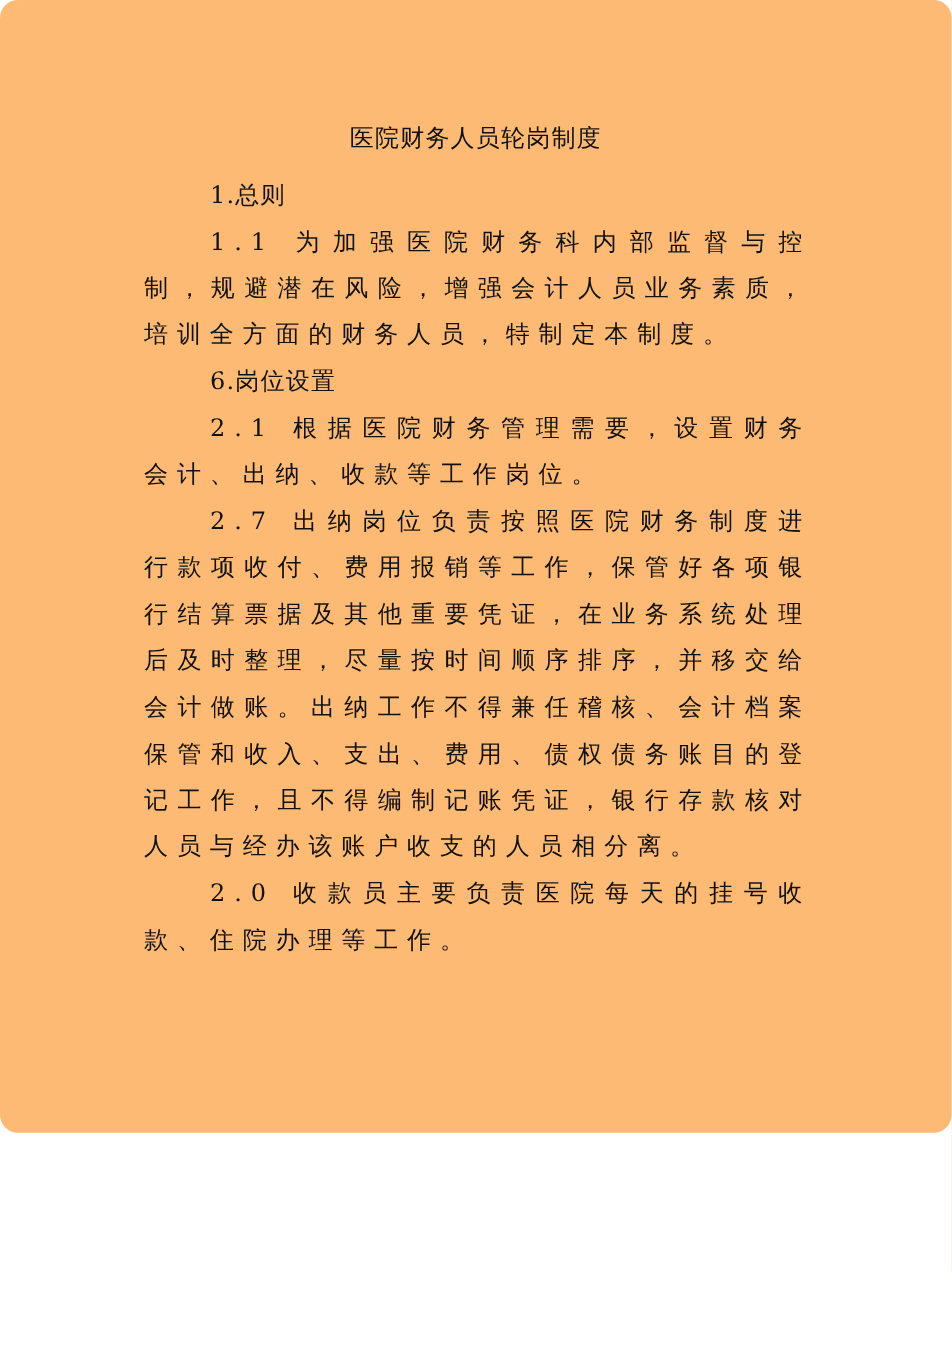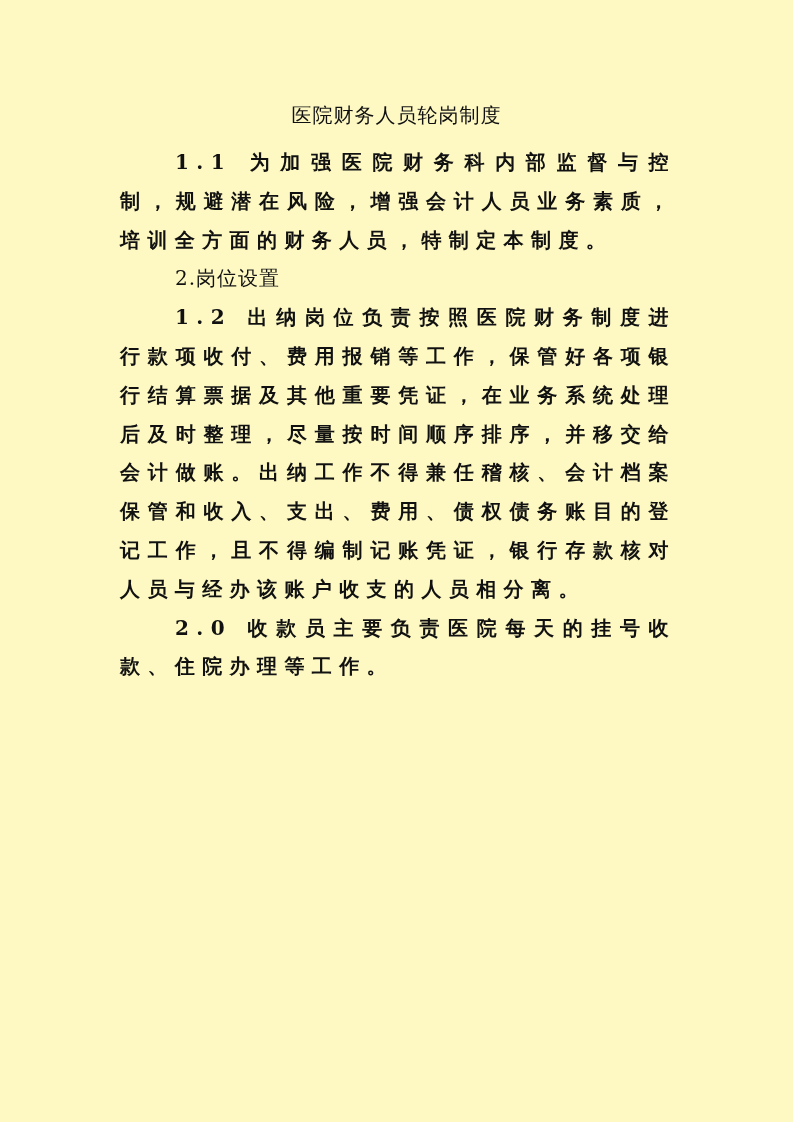--- a/index.html
+++ b/index.html
@@ -13,22 +13,23 @@
       position: relative;
       overflow: hidden;
       font-family: "DejaVu Serif", "Liberation Serif", serif;
       color: #111111;
     }
     .page {
       position: absolute;
       left: 0;
       top: 0;
       width: 793px;
-      height: 1122px;
-      background: #fef9c3;
+      height: 944px;
+      background: #fdba74;
+      border-radius: 15px;
     }
     .doc-title {
       position: absolute;
       top: 100px;
       left: 0;
       width: 793px;
       text-align: center;
       font-size: 20px;
       letter-spacing: 1px;
       line-height: 30px;
@@ -40,36 +41,37 @@
       width: 556px;
     }
     .para {
       margin: 0;
       font-size: 20px;
       line-height: 38.8px;
       letter-spacing: 7.4px;
       text-align: justify;
       text-indent: 55px;
       word-break: break-all;
-      font-weight: bold;
     }
     .heading {
       margin: 0;
       font-size: 20px;
       line-height: 38.8px;
       text-indent: 55px;
       letter-spacing: 1px;
     }
   </style>
 </head>
 <body>
 
 <div class="page">
   <div class="doc-title">医院财务人员轮岗制度</div>
 
   <div class="body">
+    <p class="heading">1.总则</p>
     <p class="para">1.1 为加强医院财务科内部监督与控制，规避潜在风险，增强会计人员业务素质，培训全方面的财务人员，特制定本制度。</p>
 
-    <p class="heading">2.岗位设置</p>
-    <p class="para">1.2 出纳岗位负责按照医院财务制度进行款项收付、费用报销等工作，保管好各项银行结算票据及其他重要凭证，在业务系统处理后及时整理，尽量按时间顺序排序，并移交给会计做账。出纳工作不得兼任稽核、会计档案保管和收入、支出、费用、债权债务账目的登记工作，且不得编制记账凭证，银行存款核对人员与经办该账户收支的人员相分离。</p>
+    <p class="heading">6.岗位设置</p>
+    <p class="para">2.1 根据医院财务管理需要，设置财务会计、出纳、收款等工作岗位。</p>
+    <p class="para">2.7 出纳岗位负责按照医院财务制度进行款项收付、费用报销等工作，保管好各项银行结算票据及其他重要凭证，在业务系统处理后及时整理，尽量按时间顺序排序，并移交给会计做账。出纳工作不得兼任稽核、会计档案保管和收入、支出、费用、债权债务账目的登记工作，且不得编制记账凭证，银行存款核对人员与经办该账户收支的人员相分离。</p>
     <p class="para">2.0 收款员主要负责医院每天的挂号收款、住院办理等工作。</p>
   </div>
 </div>
 
 </body></html>

